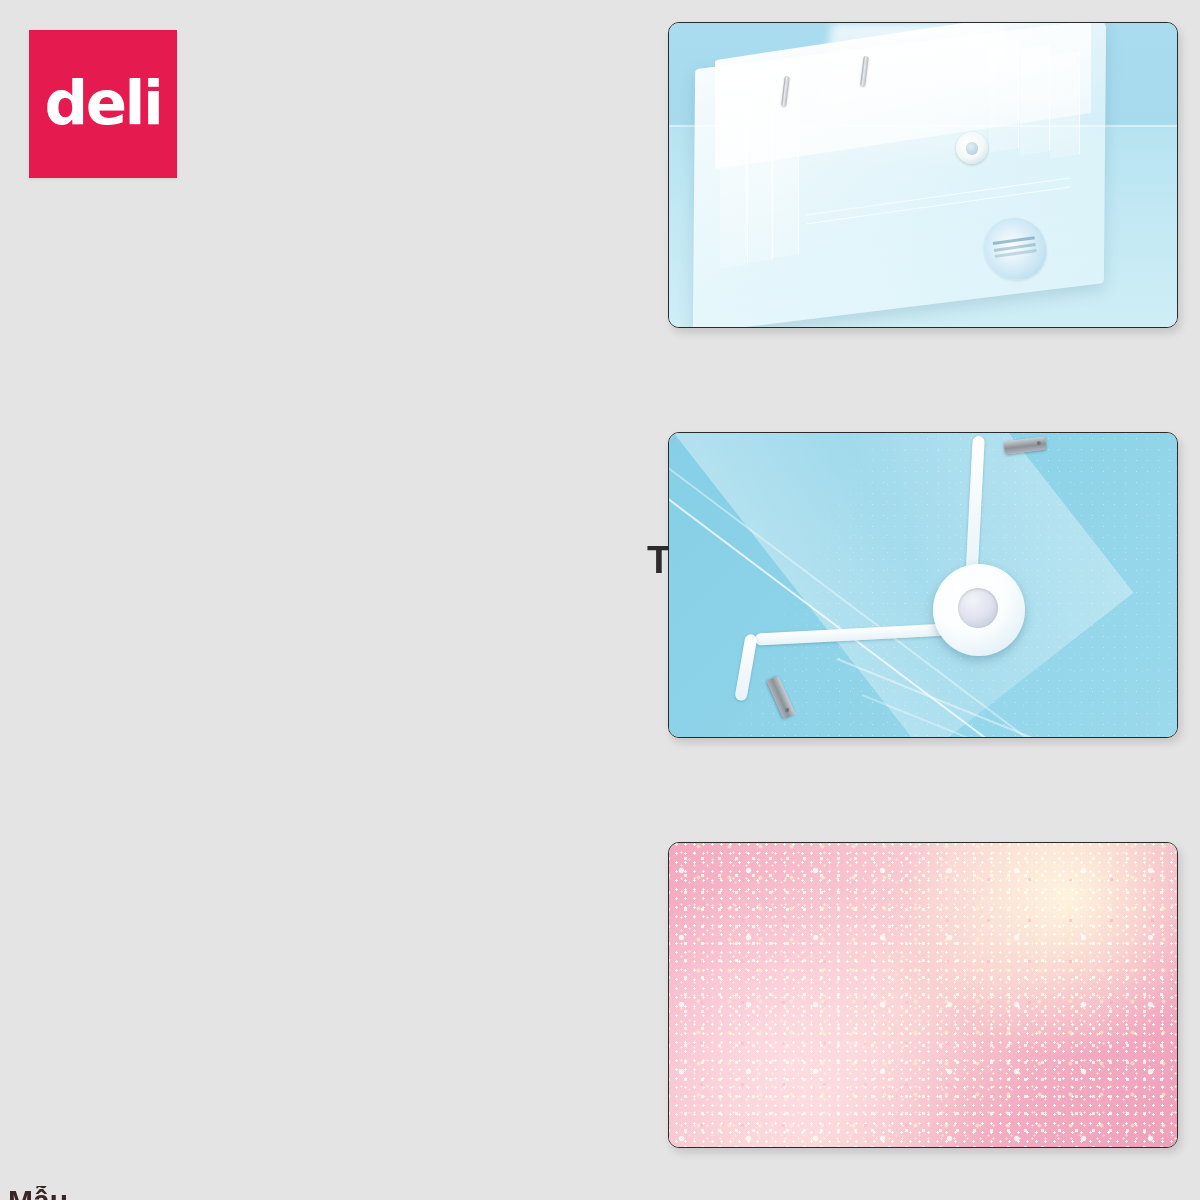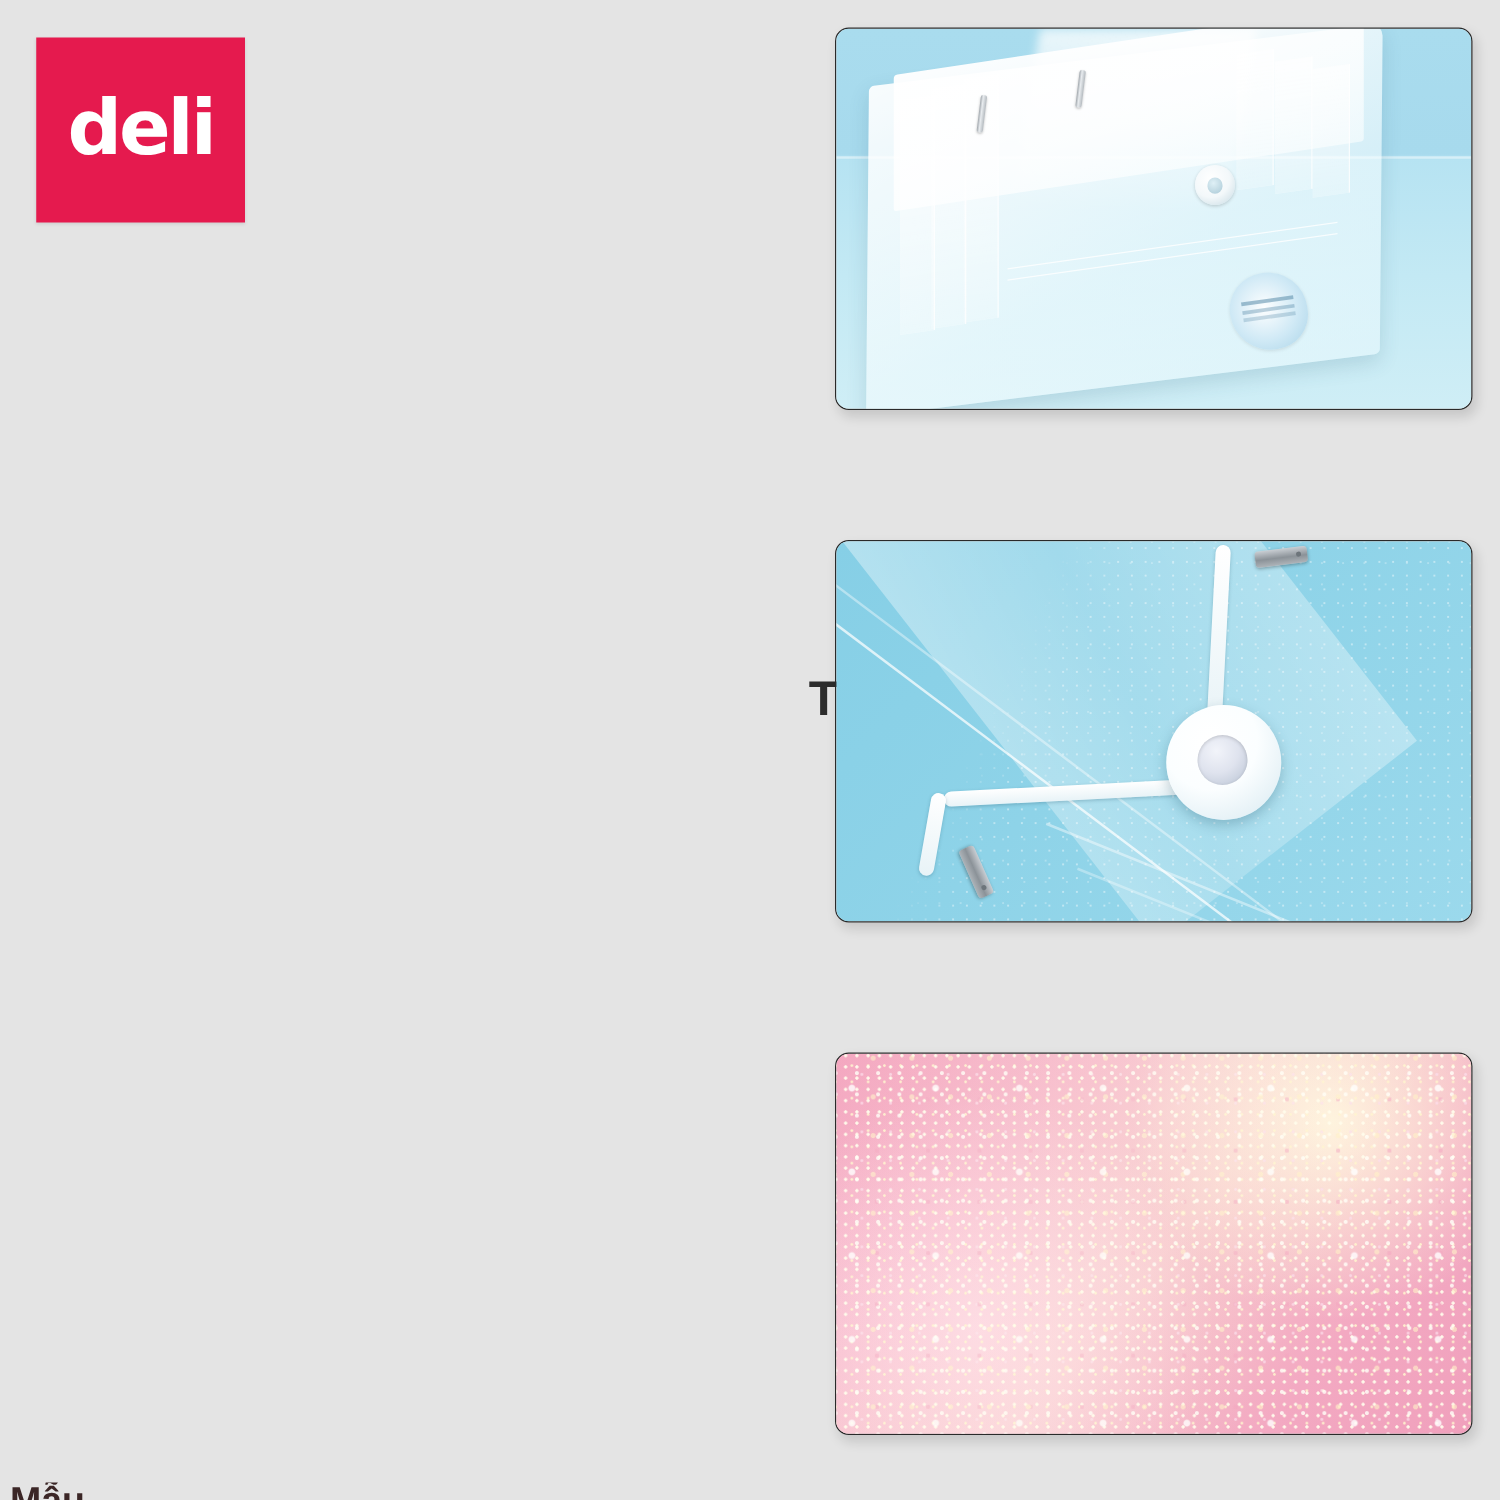--- a/index.html
+++ b/index.html
@@ -16,21 +16,21 @@
     font-family: "Liberation Sans", "DejaVu Sans", sans-serif;
     position: relative;
     -webkit-font-smoothing: antialiased;
   }
 
   
   .brand-logo {
     position: absolute;
     left: 29px;
     top: 30px;
-    width: 167px;
+    width: 148px;
     height: 148px;
     background: #e8records;
     background: #e51a4e;
     display: flex;
     align-items: center;
     justify-content: center;
     box-shadow: 0 1px 3px rgba(0,0,0,0.10);
   }
   .brand-logo-text {
     color: #ffffff;

